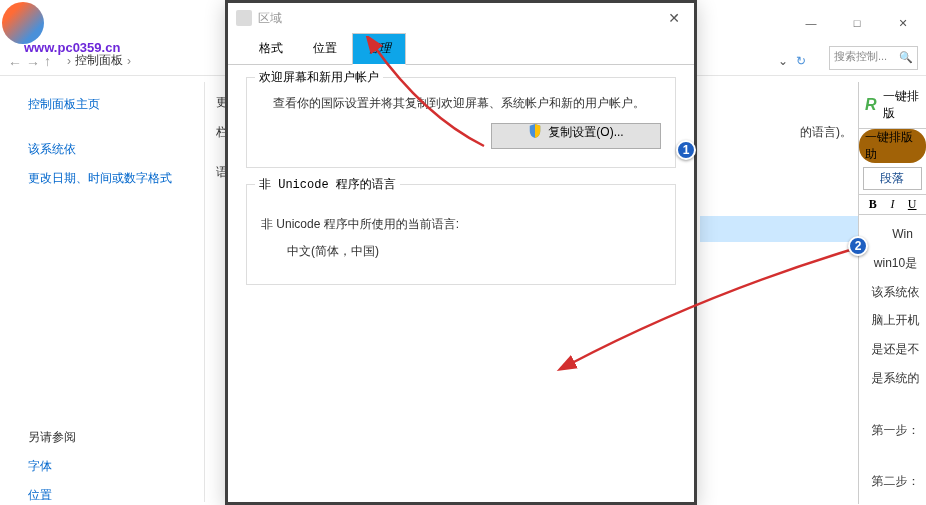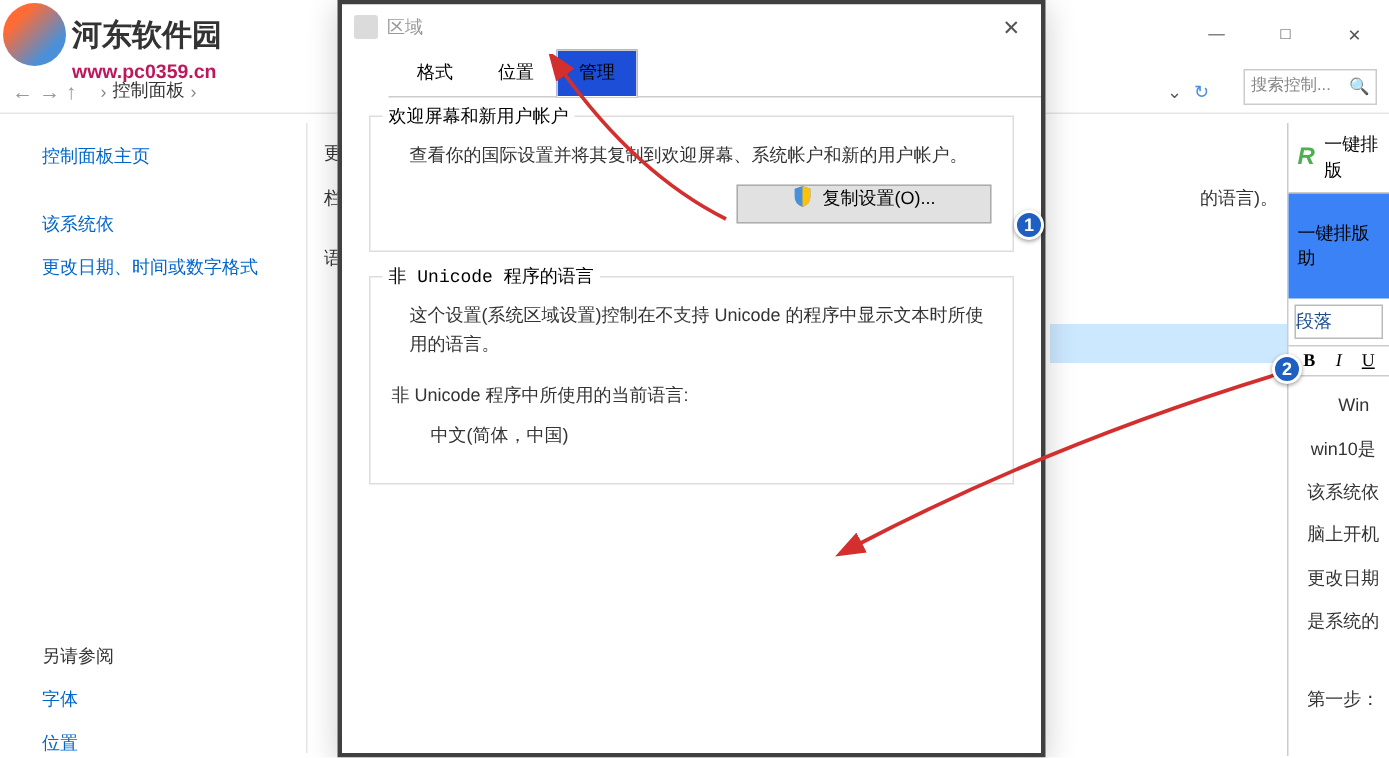--- a/index.html
+++ b/index.html
@@ -2,21 +2,21 @@
 <html><head>
   <meta charset="utf-8">
   <style>
     * { margin: 0; padding: 0; box-sizing: border-box; font-family: "Microsoft YaHei", "Segoe UI", sans-serif; }
     body { background: #fff; width: 926px; height: 505px; overflow: hidden; position: relative; font-size: 12px; }
     
     .watermark { position: absolute; top: 2px; left: 2px; z-index: 100; pointer-events: none; }
     .watermark-logo { display: flex; align-items: center; }
     .watermark-icon { width: 42px; height: 42px; background: linear-gradient(135deg, #ff6b35 25%, #4a90d9 75%); border-radius: 50%; position: relative; }
     .watermark-text { font-size: 20px; font-weight: bold; color: #333; margin-left: 4px; }
-    .watermark-url { font-size: 13px; color: #be185d; font-weight: bold; margin-left: 46px; margin-top: -4px; }
+    .watermark-url { font-size: 13px; color: #6d28d9; font-weight: bold; margin-left: 22px; margin-top: -4px; }
     
     .bg-window { position: absolute; top: 0; left: 0; width: 100%; height: 100%; background: #fff; }
     .bg-breadcrumb { position: absolute; top: 46px; left: 0; width: 100%; height: 30px; display: flex; align-items: center; padding-left: 8px; color: #333; border-bottom: 1px solid #e5e5e5; }
     .bg-breadcrumb .nav-btn { margin-right: 4px; color: #999; font-size: 14px; }
     .bg-breadcrumb .dropdown-chev { position: absolute; right: 138px; color: #555; }
     .bg-breadcrumb .refresh { position: absolute; right: 120px; color: #4a90d9; }
     .bg-search { position: absolute; top: 46px; right: 8px; width: 89px; height: 24px; border: 1px solid #ccc; background: #fff; padding: 2px 4px; color: #888; font-size: 11px; }
     .bg-search-icon { position: absolute; right: 4px; top: 4px; color: #555; }
     
     .bg-titlebar-right { position: absolute; top: 8px; right: 0; display: flex; }
@@ -27,23 +27,23 @@
     .sidebar-spacer { height: 230px; }
     .sidebar-heading { color: #333; padding: 6px 0; font-size: 12px; }
     .content-char { color: #333; }
     
     .dialog { position: absolute; top: 0; left: 225px; width: 472px; height: 505px; background: #fff; border: 3px solid #404040; box-shadow: 0 4px 20px rgba(0,0,0,0.2); z-index: 50; }
     .dialog-titlebar { height: 30px; display: flex; align-items: center; padding: 0 8px; background: #fff; }
     .dialog-icon { width: 16px; height: 16px; margin-right: 6px; background: #888; border-radius: 2px; opacity: 0.3; }
     .dialog-title { flex: 1; color: #999; }
     .dialog-close { color: #555; font-size: 14px; padding: 0 6px; }
     
-    .tabs { display: flex; border-bottom: 1px solid #ccc; padding-left: 4px; margin-left: 31px; }
+    .tabs { display: flex; border-bottom: 1px solid #ccc; padding-left: 16px; }
     .tab { padding: 6px 14px; border: 1px solid transparent; cursor: pointer; font-size: 12px; position: relative; }
-    .tab.active { border: 1px solid #ccc; border-bottom: 1px solid #fff; background: #1d4ed8; margin-bottom: -1px; }
+    .tab.active { border: 1px solid #ccc; border-bottom: 1px solid #fff; background: #0ea5e9; margin-bottom: -1px; font-style: italic; }
     
     .panel { padding: 12px 18px; }
     .group { border: 1px solid #ddd; padding: 16px 14px 18px 14px; margin-bottom: 16px; position: relative; }
     .group-title { position: absolute; top: -9px; left: 8px; background: #fff; padding: 0 4px; font-size: 12px; font-family: Liberation Mono, monospace; }
     .group-text { font-size: 12px; color: #333; margin-bottom: 4px; line-height: 1.6; }
     .group-indent { margin-left: 12px; }
     .group-label { margin-top: 14px; }
     .group-value { margin-left: 26px; margin-top: 8px; }
     
     .action-btn { display: flex; align-items: flex-start; justify-content: center; gap: 6px; height: 26px; border: 1px solid #adadad; background: #e1e1e1; cursor: pointer; font-size: 12px; padding: 0 12px; margin-left: auto; margin-top: 10px; width: 170px; }
@@ -51,22 +51,22 @@
     
     .link-label { position: absolute; right: 16px; color: #0066cc; cursor: pointer; font-size: 12px; }
     .link-label.l1 { top: 222px; }
     .link-label.l2 { top: 302px; }
     
     .highlight-row { position: absolute; top: 216px; left: 700px; width: 160px; height: 26px; background: #cce8ff; z-index: 10; }
     
     .side-editor { position: absolute; top: 82px; right: 0; width: 68px; height: 422px; background: #fff; border-left: 1px solid #ccc; z-index: 20; }
     .side-editor-title { display: flex; align-items: center; padding: 6px; border-bottom: 1px solid #ccc; }
     .side-editor-logo { width: 18px; height: 18px; color: #4caf50; font-weight: bold; font-style: italic; font-size: 16px; margin-right: 4px; }
-    .side-editor-header { font-size: 12px; padding: 18px 6px; background: #3b82f6; }
-    .side-editor-dropdown { margin: 4px; border: 1px solid #bbb; background: #fff; padding: 2px 0; color: #1a4d8f; font-size: 12px; }
+    .side-editor-header { font-size: 12px; padding: 0 6px; background: #a16207; border-radius: 16px; }
+    .side-editor-dropdown { margin: 4px; border: 1px solid #bbb; background: #fff; padding: 2px 16px; color: #1a4d8f; font-size: 12px; }
     .side-editor-toolbar { display: flex; gap: 4px; padding: 2px 6px; border-top: 1px solid #ccc; border-bottom: 1px solid #ccc; }
     .fmt-btn { font-family: serif; width: 16px; text-align: center; }
     .fmt-btn.b { font-weight: bold; }
     .fmt-btn.i { font-style: italic; }
     .fmt-btn.u { text-decoration: underline; }
     .side-editor-content { padding: 8px 4px 8px 10px; font-size: 12px; line-height: 1.9; color: #333; }
     .side-editor-content p { margin-bottom: 6px; white-space: nowrap; text-align: center; }
     
     .marker { position: absolute; width: 20px; height: 20px; border-radius: 50%; background: #1e5fc1; border: 2px solid #fff; color: #fff; font-weight: bold; font-size: 12px; display: flex; align-items: center; justify-content: center; z-index: 60; box-shadow: 0 1px 3px rgba(0,0,0,0.4); }
     .marker.m1 { top: 140px; left: 676px; }
@@ -141,21 +141,20 @@
         <svg class="shield" viewBox="0 0 16 16">
             <path fill="#4a90d9" d="M8 0 L2 2 L2 8 Q2 14 8 16 Q14 14 14 8 L14 2 Z"></path>
             <path fill="#ffc107" d="M8 0 L8 16 Q14 14 14 8 L14 2 Z"></path>
           </svg>
         <span>复制设置(O)...</span>
       </button>
     </div>
 
     <div class="group">
       <div class="group-title">非 Unicode 程序的语言</div>
-      <div class="group-text group-indent">这个设置(系统区域设置)控制在不支持 Unicode 的程序中显示文本时所使用的语言。</div>
       <div class="group-text group-label">非 Unicode 程序中所使用的当前语言:</div>
       <div class="group-text group-value">中文(简体，中国)</div>
     </div>
   </div>
 </div>
 
 <svg class="arrow-svg" style="top:36px; left:364px;" width="130" height="120">
   <defs>
       <marker id="ah1" markerWidth="10" markerHeight="10" refX="2" refY="3" orient="auto">
         <path d="M0,0 L0,6 L8,3 Z" fill="#d32f2f"></path>
@@ -186,28 +185,27 @@
   <div class="side-editor-toolbar">
     <span class="fmt-btn b">B</span>
     <span class="fmt-btn i">I</span>
     <span class="fmt-btn u">U</span>
   </div>
   <div class="side-editor-content">
     <p style="text-indent:14px;">Win</p>
     <p>win10是</p>
     <p>该系统依</p>
     <p>脑上开机</p>
-    <p>更改日期</p>
+    <p>是还是不</p>
     <p>是系统的</p>
     <br>
     <p>第一步：</p>
     <br>
     <p>第二步：</p>
   </div>
 </div>
 
 <div class="watermark">
   <div class="watermark-logo">
     <div class="watermark-icon"></div>
-    <span class="watermark-text">河东软件园</span>
   </div>
   <div class="watermark-url">www.pc0359.cn</div>
 </div>
 
 </body></html>

